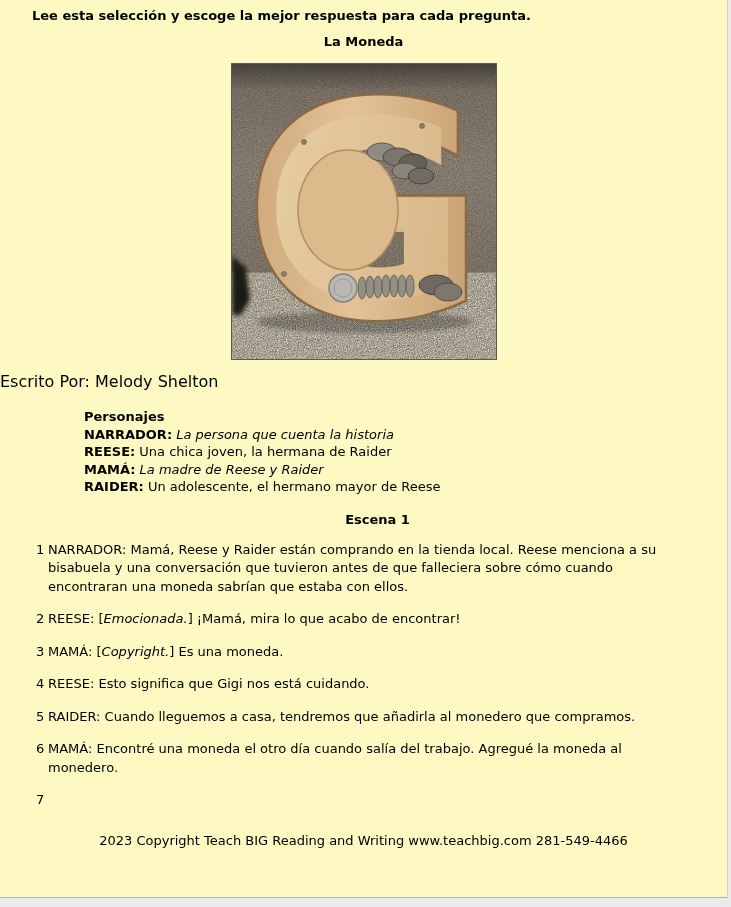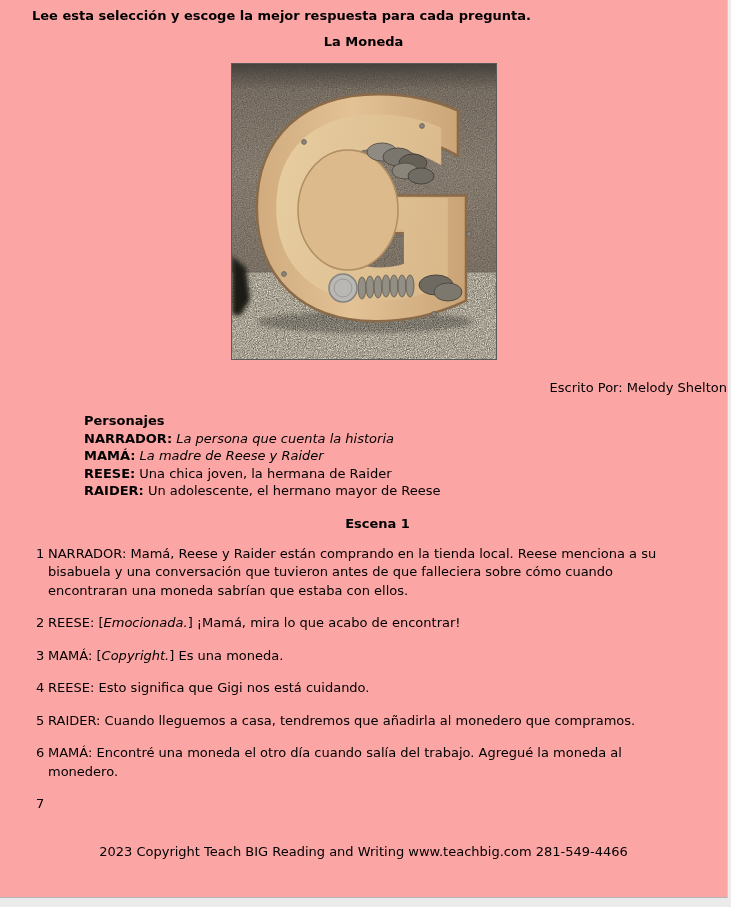--- a/index.html
+++ b/index.html
@@ -6,21 +6,21 @@
   html, body { width: 731px; height: 907px; overflow: hidden; }
   body {
     font-family: "DejaVu Sans", "Liberation Sans", sans-serif;
     background: #ebebeb;
     color: #000;
   }
   .page {
     position: relative;
     width: 728px;
     height: 898px;
-    background: #fca5a5;
+    background: #fef9c3;
     border-right: 1px solid #cfcfcf;
     border-bottom: 1px solid #b5b5b5;
     padding-top: 7px;
   }
   .instruction {
     margin-left: 32px;
     font-size: 13px;
     font-weight: bold;
     line-height: 18px;
   }
@@ -32,23 +32,23 @@
   }
   figure.photo {
     width: 266px;
     height: 297px;
     margin: 14px auto 0 auto;
     border: 1px solid #5a5a5a;
     overflow: hidden;
   }
   figure.photo svg { display: block; }
   .caption {
-    text-align: right;
-    font-size: 13px;
-    margin-top: 20px;
+    text-align: left;
+    font-size: 16px;
+    margin-top: 12px;
   }
   .characters {
     margin: 17px 0 0 84px;
     font-size: 13px;
     line-height: 17.5px;
   }
   .characters .heading { font-weight: bold; }
   .characters .char-name { font-weight: bold; }
   .char-desc.italic { font-style: italic; }
   .scene-heading {
@@ -75,21 +75,21 @@
   .dialogue .line-body {
     flex: 0 1 auto;
     max-width: 625px;
   }
   .dialogue .speaker { font-weight: normal; }
   .seg-i { font-style: italic; }
   .seg-u { text-decoration: underline; }
   .footer {
     text-align: center;
     font-size: 13px;
-    margin-top: 30px;
+    margin-top: 23px;
   }
 </style>
 </head>
 <body>
 
 <div class="page">
 
   <div class="instruction">Lee esta selección y escoge la mejor respuesta para cada pregunta.</div>
 
   <div class="story-title">La Moneda</div>
@@ -183,22 +183,22 @@
       </g>
     </svg>
   </figure>
 
   <div class="caption">Escrito Por: Melody Shelton</div>
 
   <div class="characters">
     <div class="heading">Personajes</div>
     <div id="char-list">
         <div><span class="char-name">NARRADOR:</span><span class="char-desc italic"> La persona que cuenta la historia</span></div>
+        <div><span class="char-name">REESE:</span><span class="char-desc"> Una chica joven, la hermana de Raider</span></div>
         <div><span class="char-name">MAMÁ:</span><span class="char-desc italic"> La madre de Reese y Raider</span></div>
-        <div><span class="char-name">REESE:</span><span class="char-desc"> Una chica joven, la hermana de Raider</span></div>
         <div><span class="char-name">RAIDER:</span><span class="char-desc"> Un adolescente, el hermano mayor de Reese</span></div>
       </div>
   </div>
 
   <div class="scene-heading">Escena 1</div>
 
   <ol class="dialogue" id="dialogue-list">
       <li>
         <span class="line-num">1</span>
         <span class="line-body"><span class="speaker">NARRADOR</span>: <span>Mamá, Reese y Raider están comprando en la tienda local. Reese menciona a su bisabuela y una conversación que tuvieron antes de que falleciera sobre cómo cuando encontraran una moneda sabrían que estaba con ellos.</span></span>

